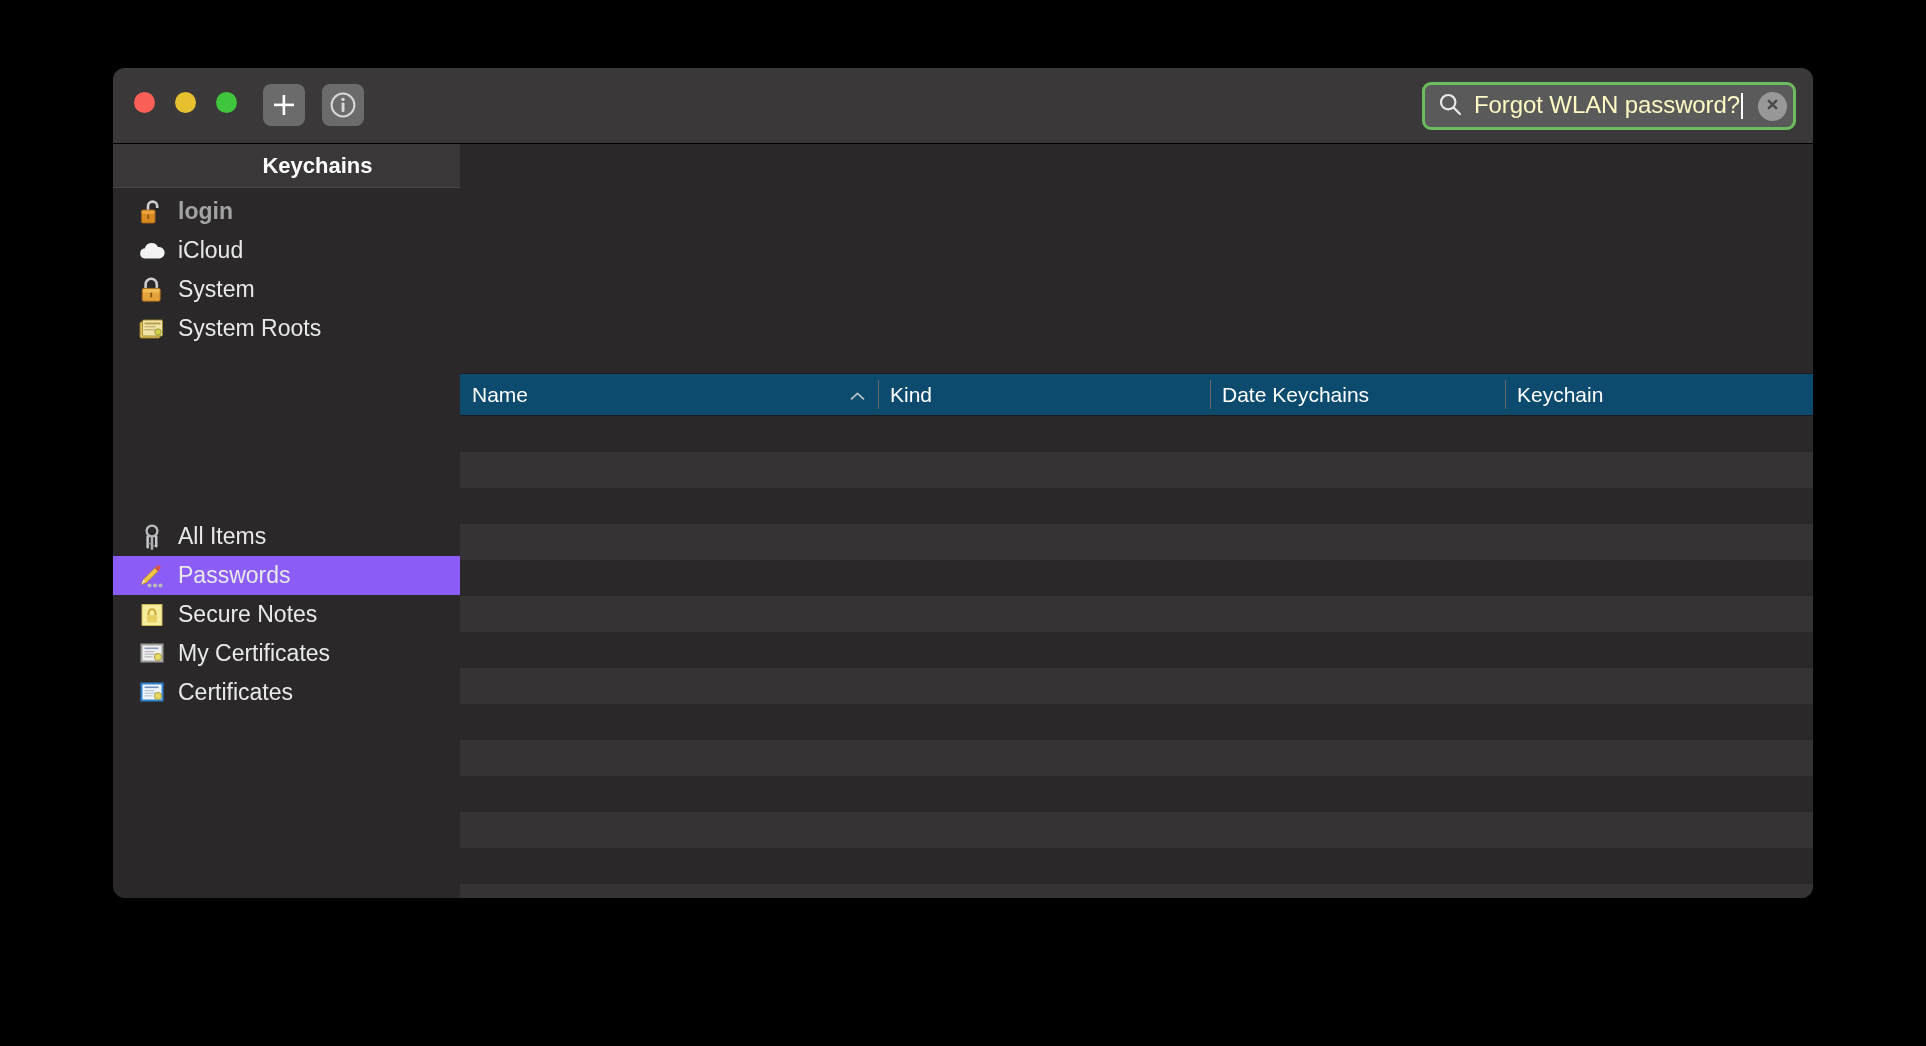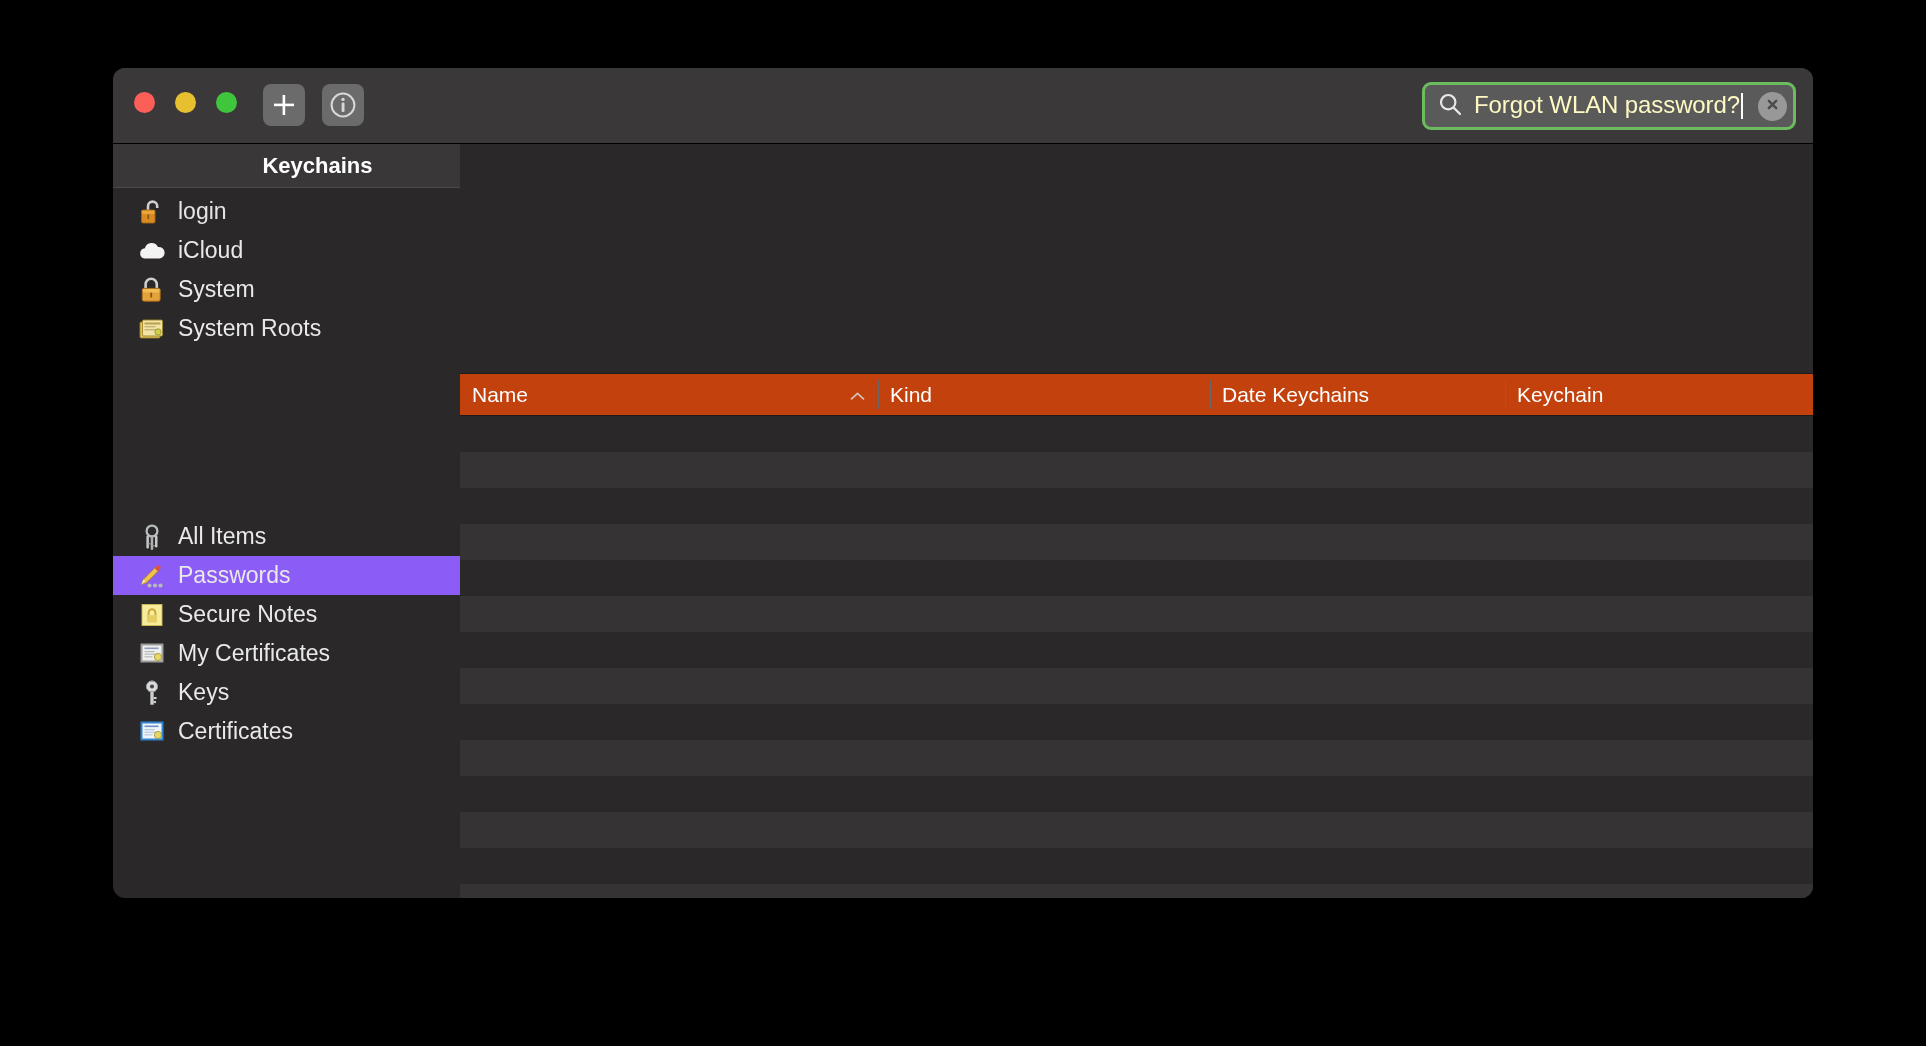--- a/index.html
+++ b/index.html
@@ -174,21 +174,21 @@
     margin-right: 11px;
     display: flex;
     align-items: center;
     justify-content: center;
   }
   .side-row .lbl {
     color: #e9e9e9;
     font-size: 23px;
     white-space: nowrap;
   }
-  .side-row .lbl.bold { font-weight: normal; color: #e5e5e5; }
+  .side-row .lbl.bold { font-weight: bold; color: #a3a3a3; }
 
   .category-header-wrap {
     position: absolute;
     left: 0; right: 0;
     top: 373px;
   }
 
   
   .content {
     position: absolute;
@@ -197,21 +197,21 @@
     background: #2b2829;
     overflow: hidden;
   }
   .empty-top {
     height: 229px;
     background: #2b2829;
   }
   .table-header {
     display: flex;
     height: 43px;
-    background: #c2410c;
+    background: #0c4a6e;
     border-top: 1px solid #1d1b1c;
     border-bottom: 1px solid #1d1b1c;
     box-sizing: border-box;
   }
   .th {
     display: flex;
     align-items: center;
     color: #ffffff;
     font-size: 21px;
     padding-left: 12px;
@@ -405,32 +405,20 @@
                   <rect x="6.5" y="6.5" width="14" height="1.6" fill="#8e9dbb"></rect>
                   <rect x="6.5" y="10" width="10" height="1.2" fill="#b9b9b9"></rect>
                   <rect x="6.5" y="12.6" width="12" height="1.2" fill="#b9b9b9"></rect>
                   <rect x="6.5" y="15.2" width="8" height="1.2" fill="#b9b9b9"></rect>
                   <circle cx="20" cy="16" r="3.6" fill="#e6d86a" stroke="#a89a2f" stroke-width="0.9"></circle>
                 </svg>
               </span>
               <span class="lbl">My Certificates</span>
             </div>
 
-            <div class="side-row">
-              <span class="ico">
-                <svg width="20" height="28" viewBox="0 0 20 28">
-                  <circle cx="10" cy="7.5" r="5.6" fill="#d9dbdd" stroke="#97999b" stroke-width="1"></circle>
-                  <circle cx="10" cy="7.5" r="2.1" fill="#47494b"></circle>
-                  <rect x="8.4" y="12.5" width="3.2" height="13" fill="#cdcfd1" stroke="#97999b" stroke-width="0.8"></rect>
-                  <rect x="11.6" y="18" width="3" height="2.1" fill="#cdcfd1"></rect>
-                  <rect x="11.6" y="22" width="2.4" height="2.1" fill="#cdcfd1"></rect>
-                </svg>
-              </span>
-              <span class="lbl">Keys</span>
-            </div>
 
             <div class="side-row">
               <span class="ico">
                 <svg width="28" height="25" viewBox="0 0 28 25">
                   <rect x="2.5" y="2.5" width="23" height="19" fill="#2f84d0"></rect>
                   <rect x="4.5" y="4.5" width="19" height="15" fill="#eef4fa"></rect>
                   <rect x="6.5" y="6.5" width="14" height="1.6" fill="#6e8fc0"></rect>
                   <rect x="6.5" y="10" width="10" height="1.2" fill="#b7c6d8"></rect>
                   <rect x="6.5" y="12.6" width="12" height="1.2" fill="#b7c6d8"></rect>
                   <rect x="6.5" y="15.2" width="8" height="1.2" fill="#b7c6d8"></rect>

